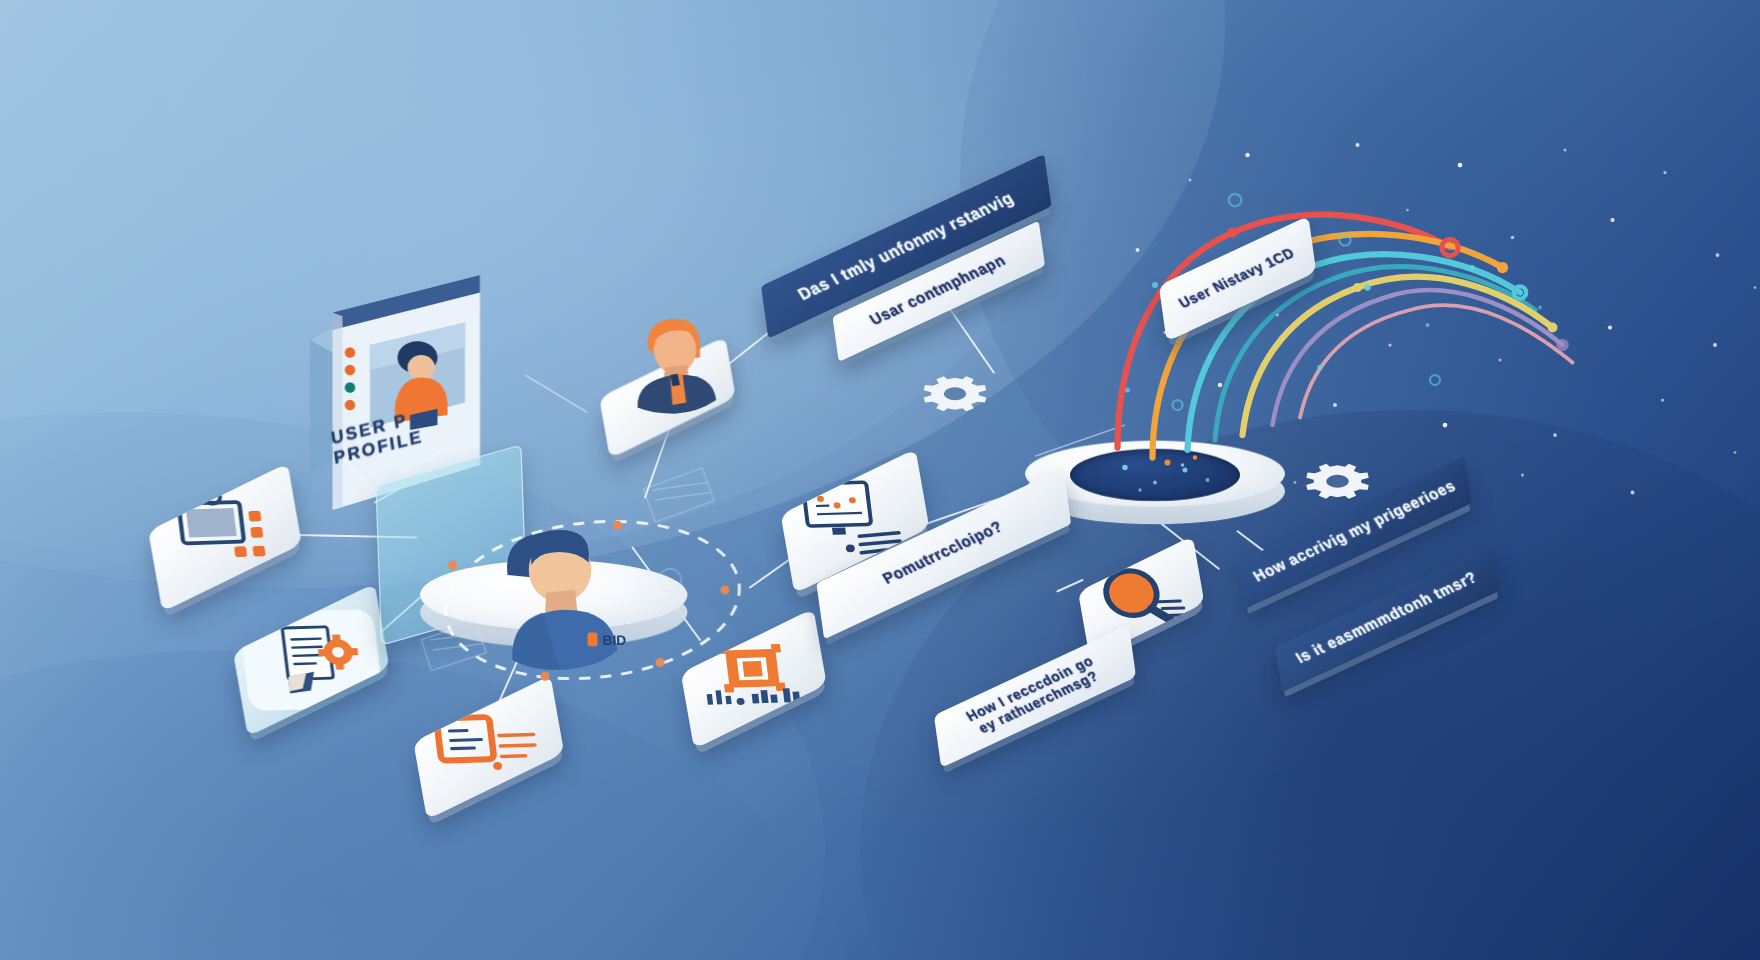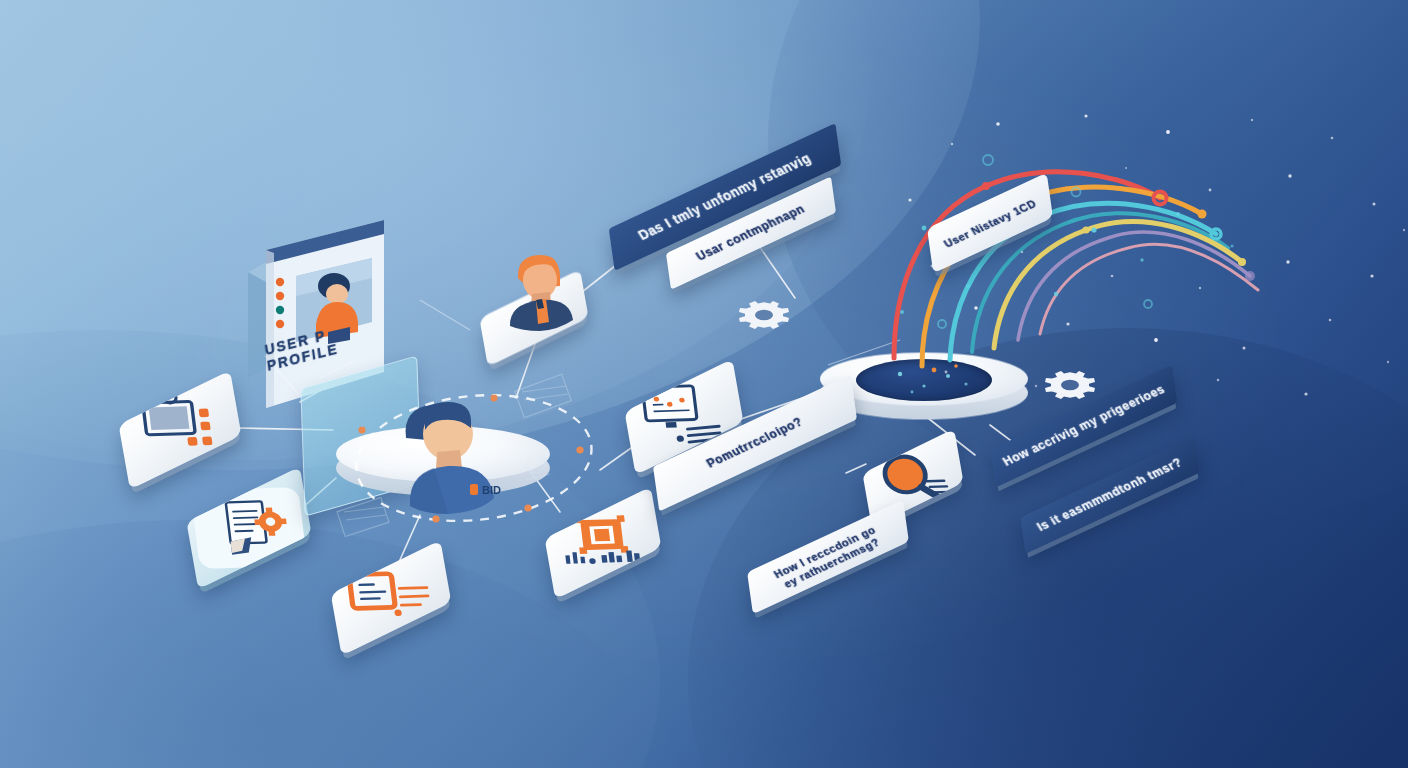--- a/index.html
+++ b/index.html
@@ -247,21 +247,21 @@
       </svg>
     </div>
   </div>
 
   <div style="position:absolute; left:302px; top:372px; width:118px; height:128px;
               transform:rotate(-2deg) skewY(-14deg);
               background:linear-gradient(150deg, rgba(168,223,238,.62), rgba(128,196,222,.42));
               border:1px solid rgba(225,245,252,.65); border-radius:6px;
               box-shadow:0 8px 18px rgba(12,34,68,.22);"></div>
 
-  <div class="iso" style="left:330px; top:372px; width:230px; height:160px;">
+  <div class="iso" style="left:330px; top:394px; width:230px; height:160px;">
     <div class="disc-side" style="left:6px; top:40px; width:214px; height:112px; opacity:.95;"></div>
     <div class="disc disc-top" style="left:6px; top:26px; width:214px; height:112px;"></div>
     <svg width="230" height="160" viewBox="0 0 230 160" style="position:absolute;left:0;top:0;">
 
       <path d="M76 66 Q72 36 104 32 Q138 28 142 56 L142 68 L118 70 Z" fill="#2d4f84"></path>
 
       <ellipse cx="118" cy="62" rx="25" ry="26" fill="#f1c49c"></ellipse>
       <path d="M95 44 Q96 30 118 30 Q140 30 141 48 L141 56 Q130 46 112 48 Q100 49 95 58 Z" fill="#2d4f84"></path>
 
       <path d="M107 80 L130 78 L132 96 L106 98 Z" fill="#e2ad86"></path>

